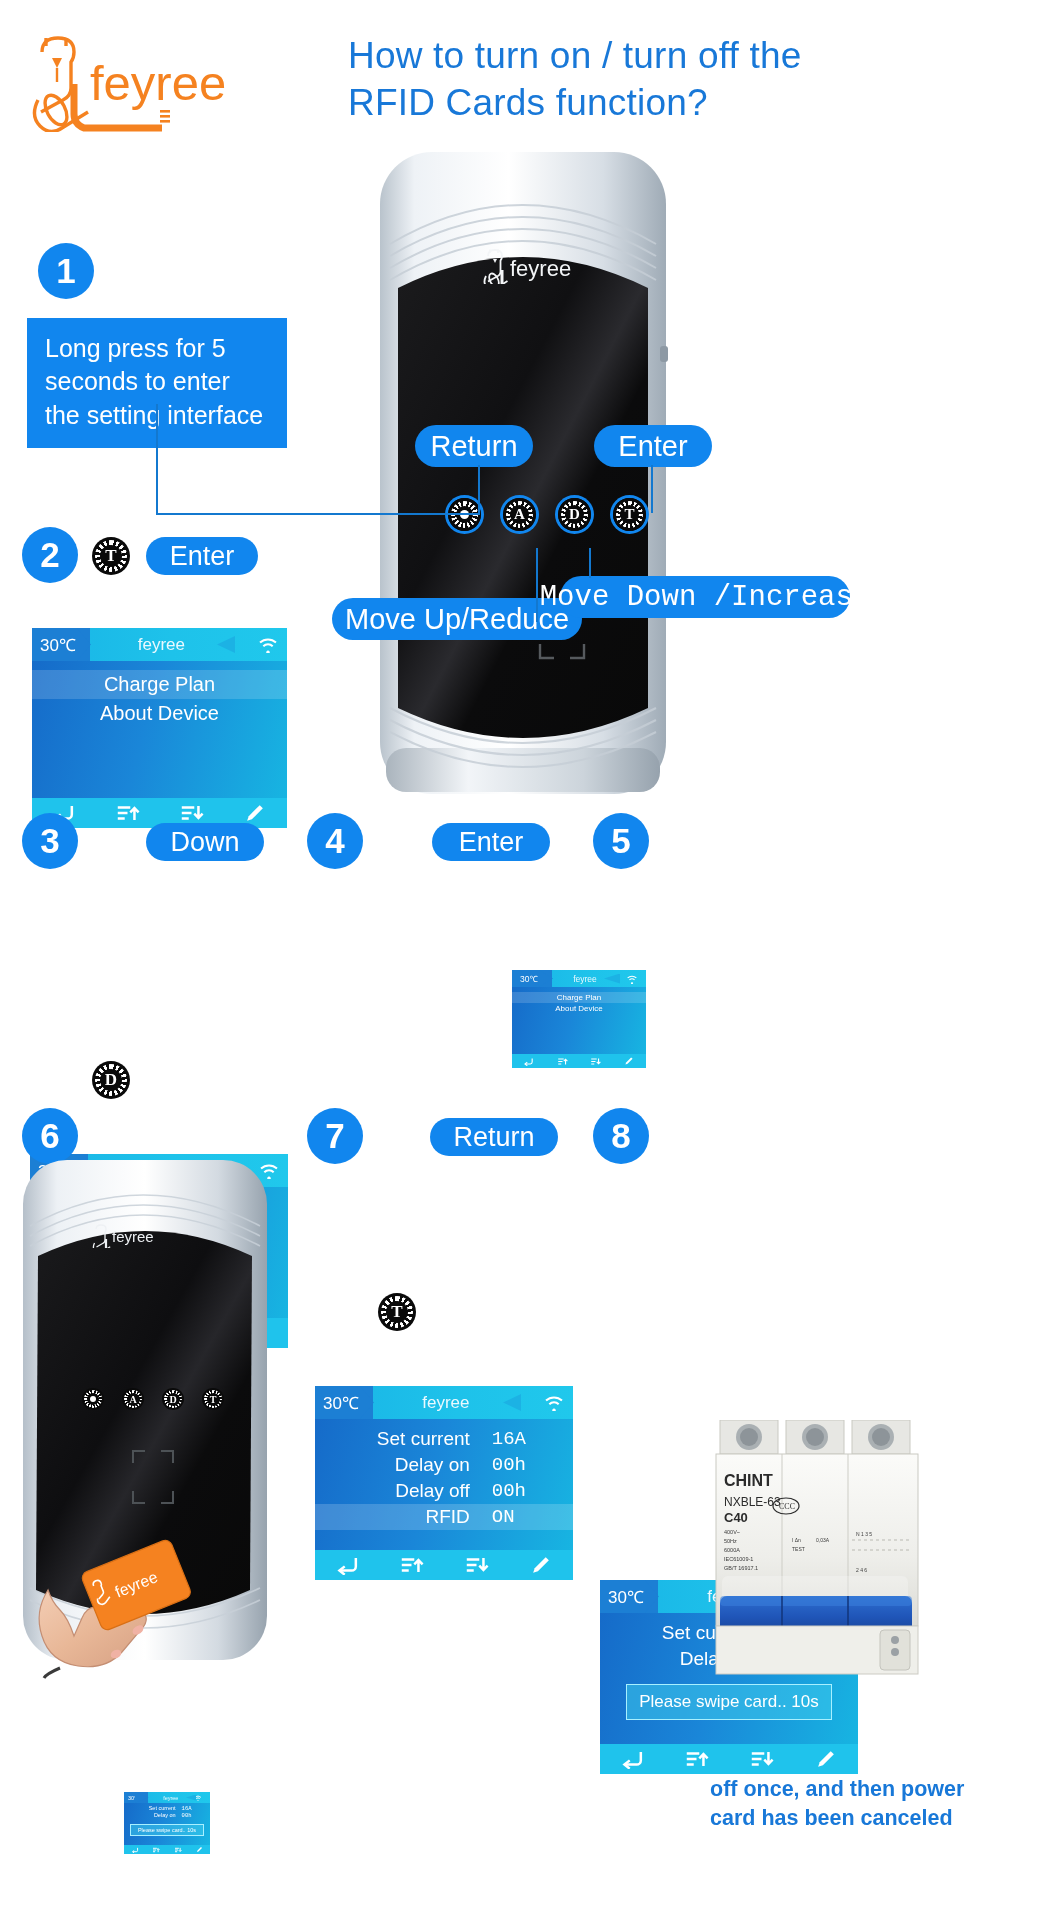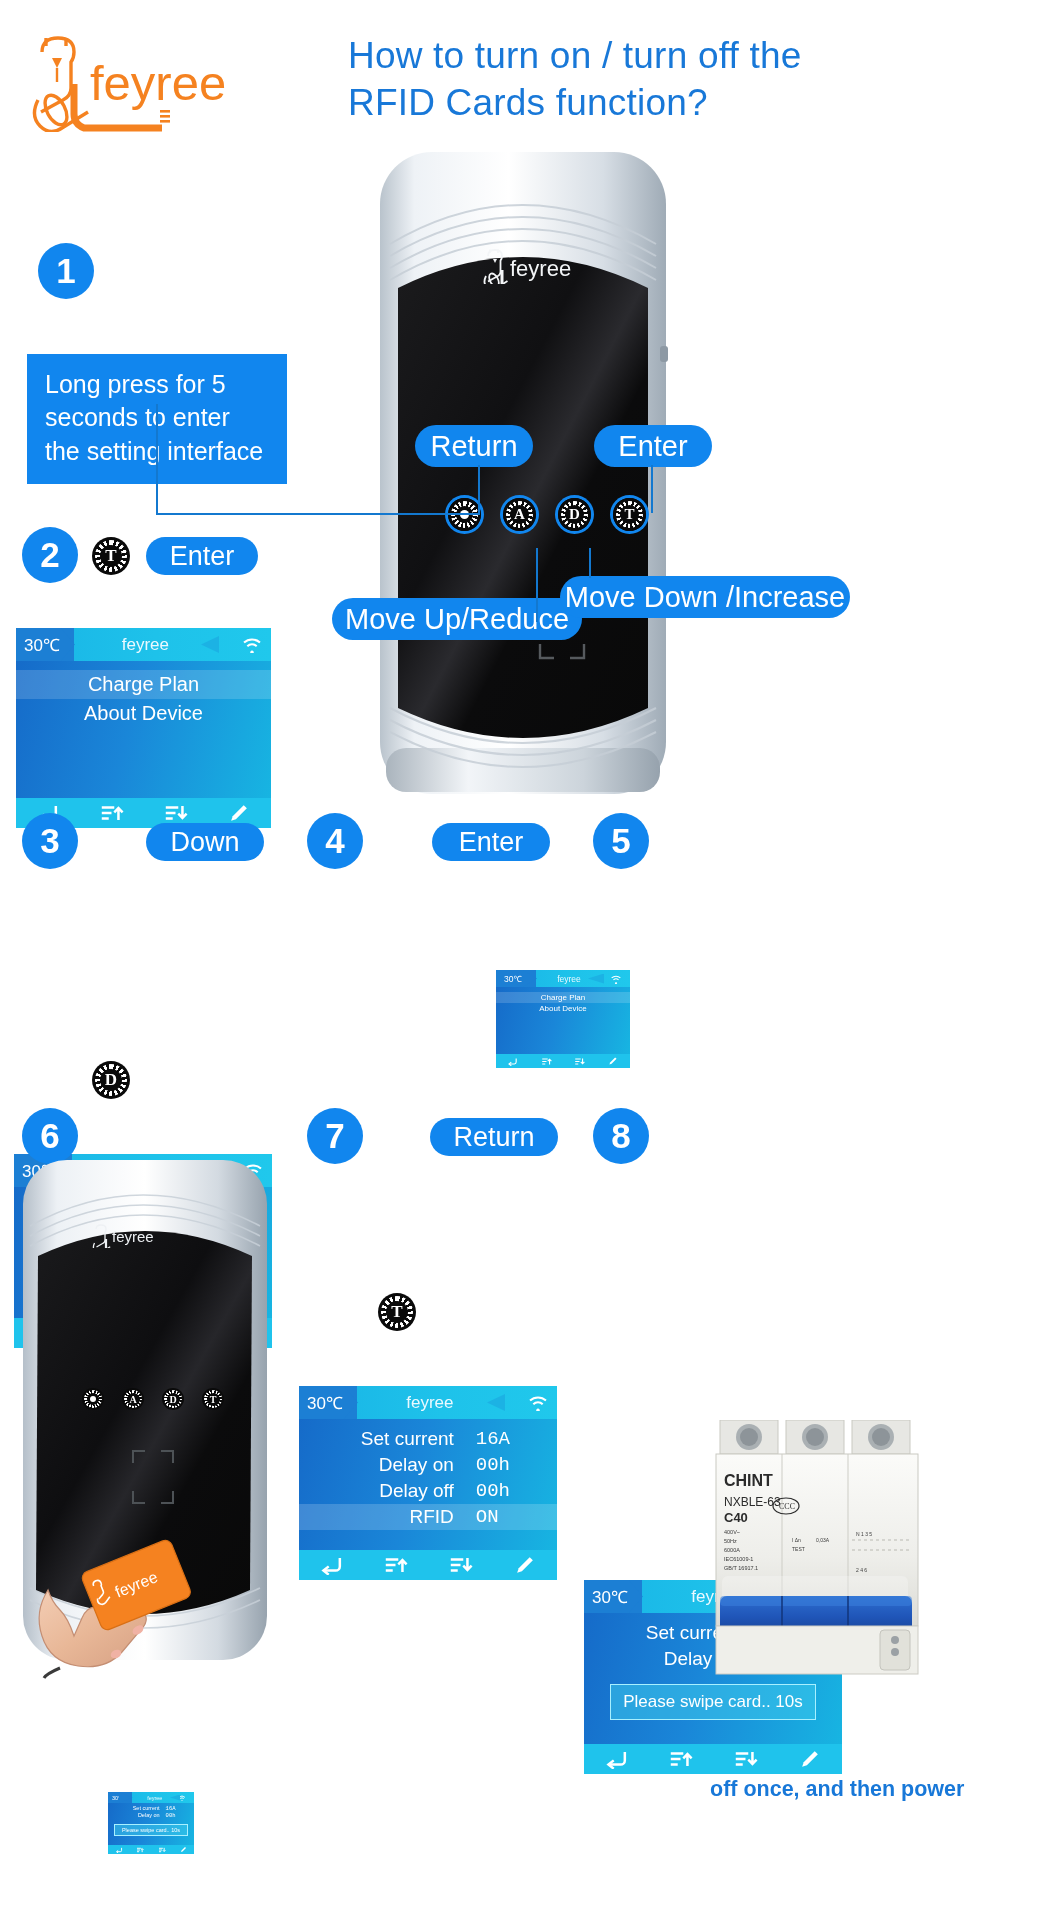--- a/index.html
+++ b/index.html
@@ -31,21 +31,21 @@
     background: #1186ee; color: #fff; border-radius: 999px;
     display: flex; align-items: center; justify-content: center;
     font-size: 27px; font-weight: 500; height: 38px; padding: 0 20px;
     white-space: nowrap;
   }
   .pill.big { font-size: 29px; height: 42px; }
 
   
   .callout {
     background: #1186ee; color: #fff; font-size: 25px; line-height: 1.33;
-    padding: 14px 16px 16px 18px; font-weight: 500; margin-top: 36px;
+    padding: 14px 16px 16px 18px; font-weight: 500;
   }
 
   
   .cline { background: #1378cf; }
 
   
   .btn-glyph { position: relative; border-radius: 50%; }
   .btn-glyph .ring-outer {
     position: absolute; inset: 0; border-radius: 50%;
     background: #0a0a0a;
@@ -61,21 +61,21 @@
   }
   .btn-glyph .dot {
     position: absolute; border-radius: 50%; background: #fff;
   }
   
   .btn-glyph.on-device { box-shadow: 0 0 0 3px #1186ee; }
 
   
   .lcd {
     background: linear-gradient(105deg, #1569c8 0%, #1a86d8 45%, #17b7e2 100%);
-    position: relative; overflow: hidden;
+    position: relative; overflow: hidden; margin-left: 16px;
   }
   .lcd .topbar {
     position: absolute; left: 0; right: 0; top: 0;
     background: linear-gradient(90deg, #19b4e6 0%, #1ec2ea 55%, #20c8ec 100%);
     display: flex; align-items: center;
   }
   .lcd .temp {
     background: #1c7fd4; color: #fff; height: 100%;
     display: flex; align-items: center; padding-left: 8px; padding-right: 14px;
     position: relative;
@@ -313,21 +313,21 @@
 
 <div class="abs pill big" style="left:415px; top:425px; width:118px;">Return</div>
 <div class="abs cline" style="left:478px; top:465px; width:2px; height:48px;"></div>
 
 <div class="abs pill big" style="left:594px; top:425px; width:118px;">Enter</div>
 <div class="abs cline" style="left:651px; top:465px; width:2px; height:48px;"></div>
 
 <div class="abs pill big" style="left:332px; top:598px; width:250px;">Move Up/Reduce</div>
 <div class="abs cline" style="left:536px; top:548px; width:2px; height:74px;"></div>
 
-<div class="abs pill big" style="left:560px; top:576px; width:290px;">Move Down /Increase</div>
+<div class="abs pill big" style="left:560px; top:576px; width:290px;font-family:Liberation Mono, monospace;">Move Down /Increase</div>
 <div class="abs cline" style="left:589px; top:548px; width:2px; height:30px;"></div>
 
 <div class="abs step-badge" style="left:22px; top:527px;">2</div>
 <div class="btn-glyph abs" style="left:92px; top:537px; width:38px; height:38px;">
   <div class="ring-outer"></div>
     <div class="teeth" style="inset:3px;"></div>
   <div class="inner" style="inset:8px; font-size:17px;">T</div>
 </div>
 <div class="abs pill" style="left:146px; top:537px; width:112px;">Enter</div>
 
@@ -813,13 +813,14 @@
 
     <rect x="4" y="206" width="202" height="48" fill="#efefea" stroke="#cccbc4"></rect>
     <rect x="168" y="210" width="30" height="40" rx="4" fill="#e1e1da" stroke="#c4c4bd"></rect>
     <circle cx="183" cy="220" r="4" fill="#9ba1a5"></circle>
     <circle cx="183" cy="232" r="4" fill="#9ba1a5"></circle>
   </svg>
 </div>
 
 <div class="abs" id="final-note">
   <div>off once, and then power</div>
+  <div>card has been canceled</div>
 </div>
 
 </body></html>

